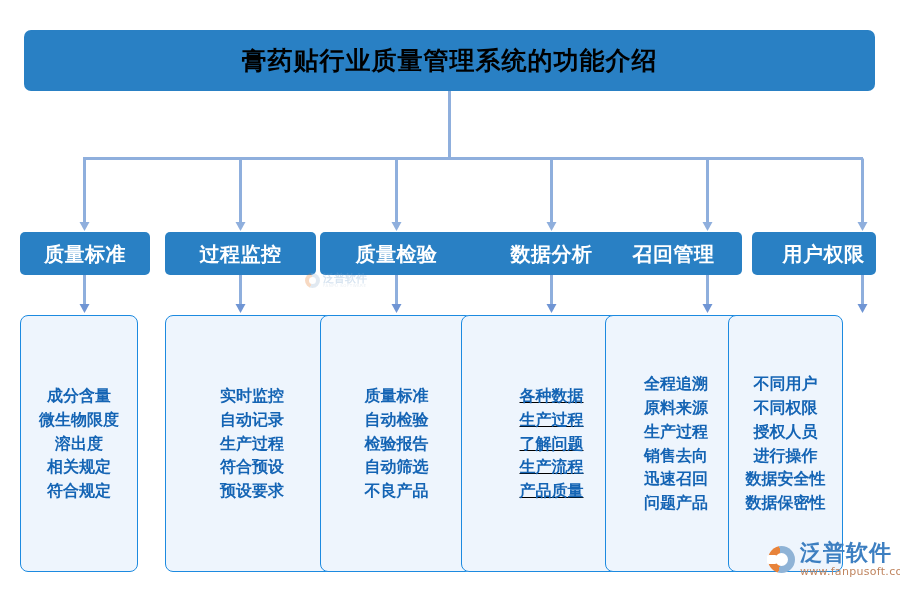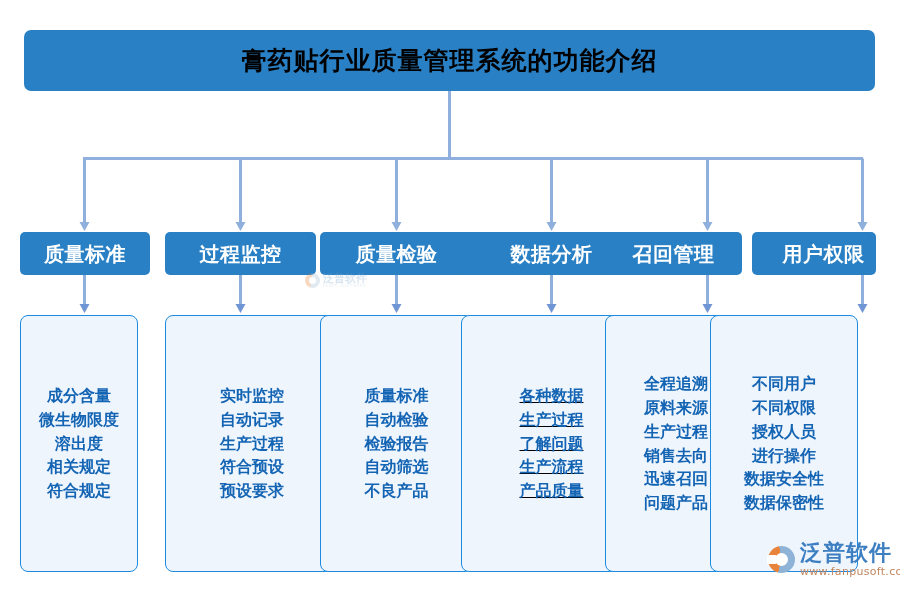--- a/index.html
+++ b/index.html
@@ -294,21 +294,21 @@
 产品质量</div>
   </div>
   <div class="panel" style="left:605px;width:142px;">
     <div class="panel-lines">全程追溯
 原料来源
 生产过程
 销售去向
 迅速召回
 问题产品</div>
   </div>
-  <div class="panel" style="left:710px;width:148px;">
+  <div class="panel" style="left:728px;width:115px;">
     <div class="panel-lines">不同用户
 不同权限
 授权人员
 进行操作
 数据安全性
 数据保密性</div>
   </div>
 
   <div class="wm-center">
     <span class="wm-mark"></span>

